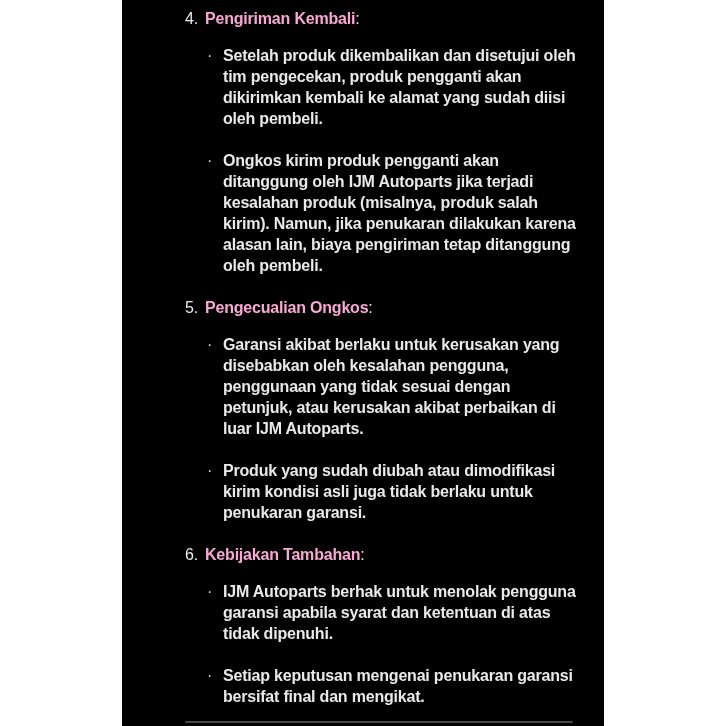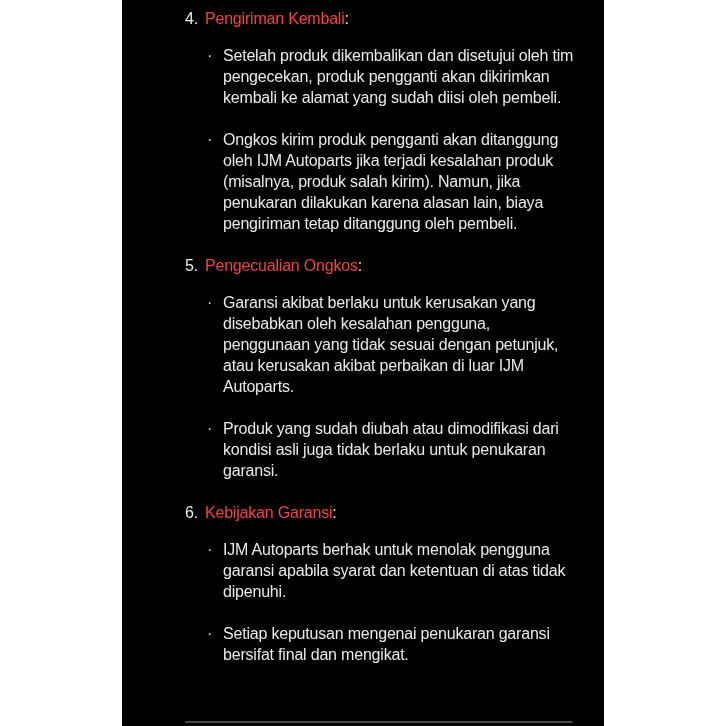--- a/index.html
+++ b/index.html
@@ -33,39 +33,40 @@
   .heading {
     display: flex;
     margin: 0 0 16px 0;
     color: #e9e9eb;
   }
   .num {
     flex: none;
     width: 20px;
   }
   .title {
-    font-weight: 400;
-    color: #ef4444;
+    font-weight: 700;
+    color: #f9a8d4;
   }
   .suffix {
     font-weight: 400;
     color: #e9e9eb;
   }
   .bullet {
     display: flex;
     margin: 0 0 21px 22px;
   }
   .dot {
     flex: none;
     width: 16px;
     color: #d6d6d8;
   }
   .btext {
     flex: 1;
     max-width: 353px;
+    font-weight: bold;
   }
   .divider {
     position: absolute;
     left: 63px;
     bottom: 3px;
     width: 388px;
     height: 2px;
     background: #48484a;
     border-radius: 1px;
   }
@@ -94,27 +95,27 @@
           <div class="heading">
             <span class="num">5.</span>
             <span><span class="title">Pengecualian Ongkos</span><span class="suffix">:</span></span>
           </div>
           <div class="bullet">
             <span class="dot">·</span>
             <span class="btext">Garansi akibat berlaku untuk kerusakan yang disebabkan oleh kesalahan pengguna, penggunaan yang tidak sesuai dengan petunjuk, atau kerusakan akibat perbaikan di luar IJM Autoparts.</span>
           </div>
           <div class="bullet">
             <span class="dot">·</span>
-            <span class="btext">Produk yang sudah diubah atau dimodifikasi dari kondisi asli juga tidak berlaku untuk penukaran garansi.</span>
+            <span class="btext">Produk yang sudah diubah atau dimodifikasi kirim kondisi asli juga tidak berlaku untuk penukaran garansi.</span>
           </div>
         </section>
         <section class="sec">
           <div class="heading">
             <span class="num">6.</span>
-            <span><span class="title">Kebijakan Garansi</span><span class="suffix">:</span></span>
+            <span><span class="title">Kebijakan Tambahan</span><span class="suffix">:</span></span>
           </div>
           <div class="bullet">
             <span class="dot">·</span>
             <span class="btext">IJM Autoparts berhak untuk menolak pengguna garansi apabila syarat dan ketentuan di atas tidak dipenuhi.</span>
           </div>
           <div class="bullet">
             <span class="dot">·</span>
             <span class="btext">Setiap keputusan mengenai penukaran garansi bersifat final dan mengikat.</span>
           </div>
         </section>

